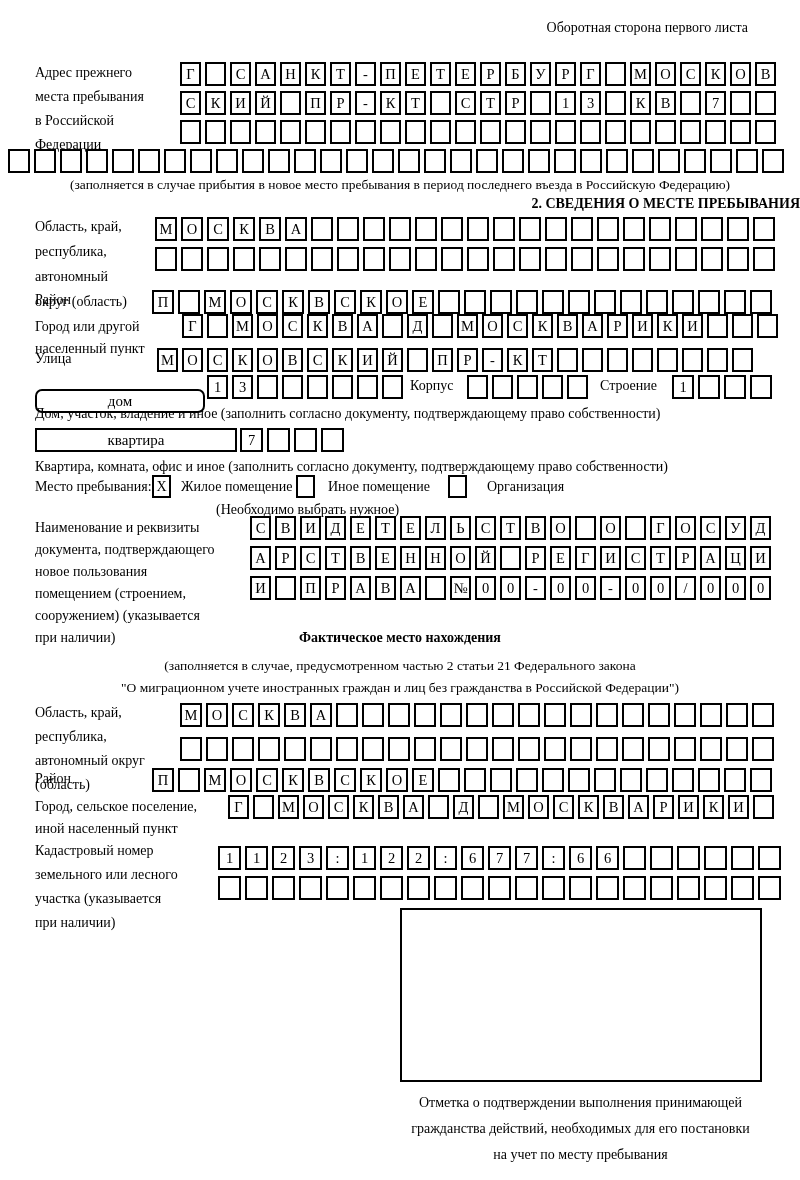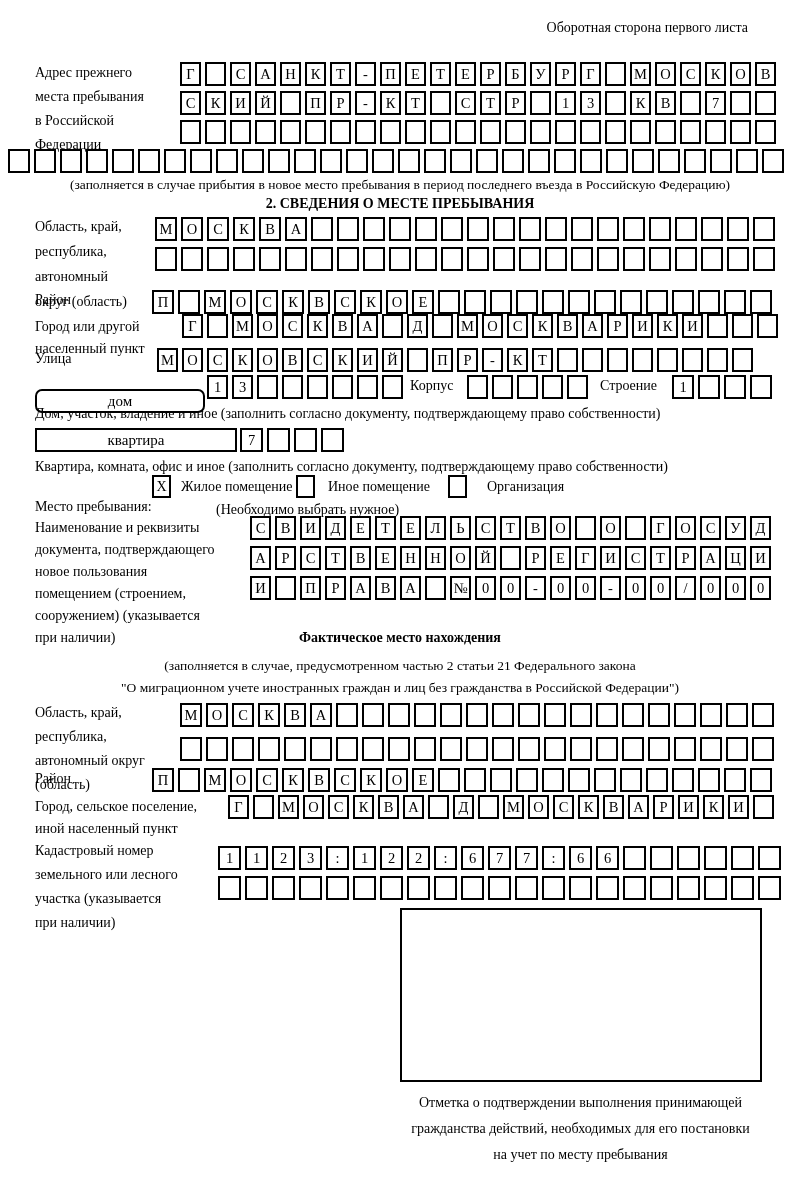--- a/index.html
+++ b/index.html
@@ -144,21 +144,21 @@
       <span class="cell"></span>
       <span class="cell"></span>
       <span class="cell"></span>
       <span class="cell"></span>
       <span class="cell"></span>
       <span class="cell"></span>
       <span class="cell"></span>
     </div>
   <div class="abs fs13 center" style="top:177px;">(заполняется в случае прибытия в новое место пребывания в период последнего въезда в Российскую Федерацию)</div>
 
-  <div class="abs fs15 bold center" style="top:196px;">2. СВЕДЕНИЯ О МЕСТЕ ПРЕБЫВАНИЯ</div>
+  <div class="abs fs15 bold center" style="top:196px;text-align:right;">2. СВЕДЕНИЯ О МЕСТЕ ПРЕБЫВАНИЯ</div>
 
   <div class="abs fs15 lines" style="left:35px;top:214px;line-height:25px;">
       <div>Область, край,</div>
       <div>республика,</div>
       <div>автономный</div>
       <div>округ (область)</div>
     </div>
   <div class="abs row g26" style="left:155px;top:217px;">
       <span class="cell">М</span>
       <span class="cell">О</span>
@@ -329,21 +329,21 @@
 
   <div class="abs bigbox" style="left:35px;top:428px;width:198px;">квартира</div>
   <div class="abs row g27" style="left:240px;top:428px;">
       <span class="cell">7</span>
       <span class="cell"></span>
       <span class="cell"></span>
       <span class="cell"></span>
     </div>
   <div class="abs fs14" style="left:35px;top:459px;">Квартира, комната, офис и иное (заполнить согласно документу, подтверждающему право собственности)</div>
 
-  <div class="abs fs15" style="left:35px;top:479px;margin-top:20px;">Место пребывания:</div>
+  <div class="abs fs15" style="left:35px;top:479px;">Место пребывания:</div>
   <div class="abs chk" style="left:152px;top:475px;">X</div>
   <div class="abs fs15" style="left:181px;top:479px;">Жилое помещение</div>
   <div class="abs chk" style="left:296px;top:475px;"></div>
   <div class="abs fs15" style="left:328px;top:479px;">Иное помещение</div>
   <div class="abs chk" style="left:448px;top:475px;"></div>
   <div class="abs fs15" style="left:487px;top:479px;">Организация</div>
   <div class="abs fs14" style="left:216px;top:502px;">(Необходимо выбрать нужное)</div>
 
   <div class="abs fs15 lines" style="left:35px;top:517px;line-height:22px;">
       <div>Наименование и реквизиты</div>

